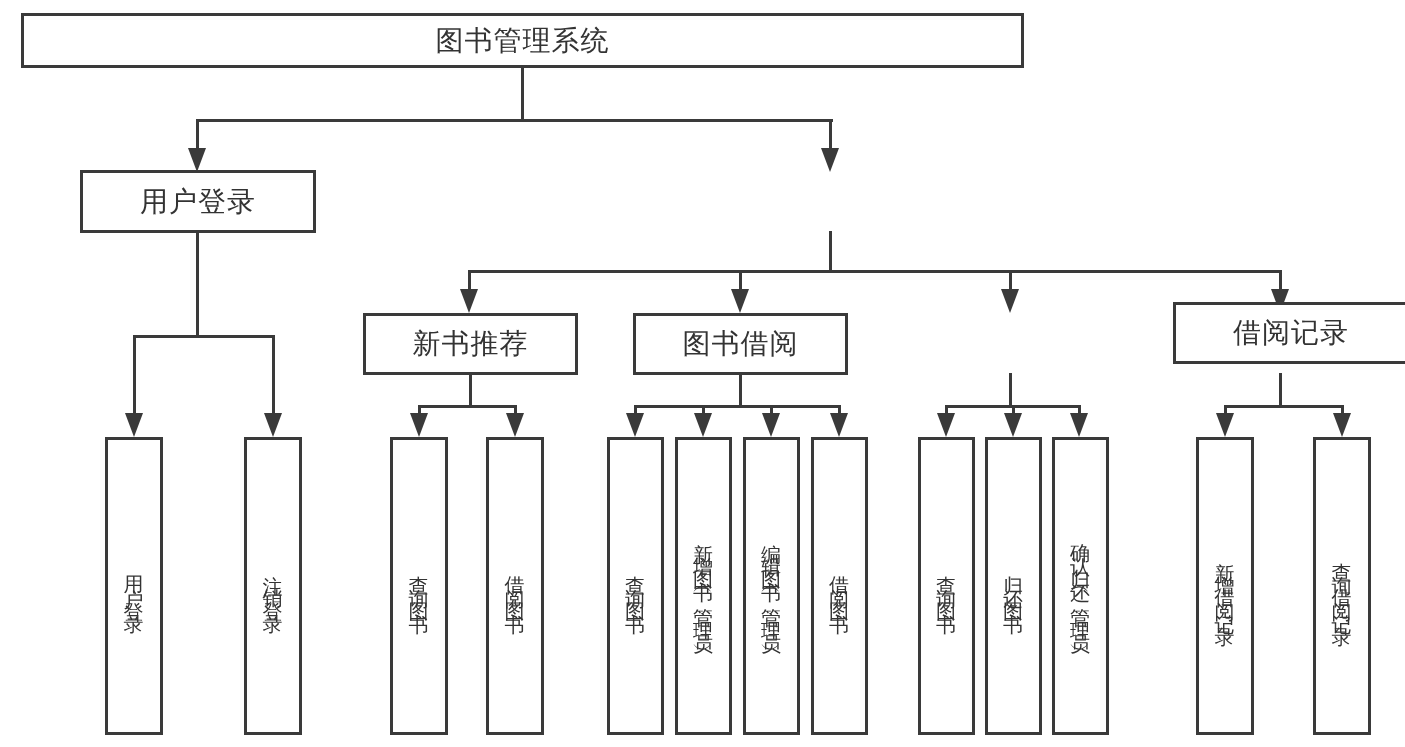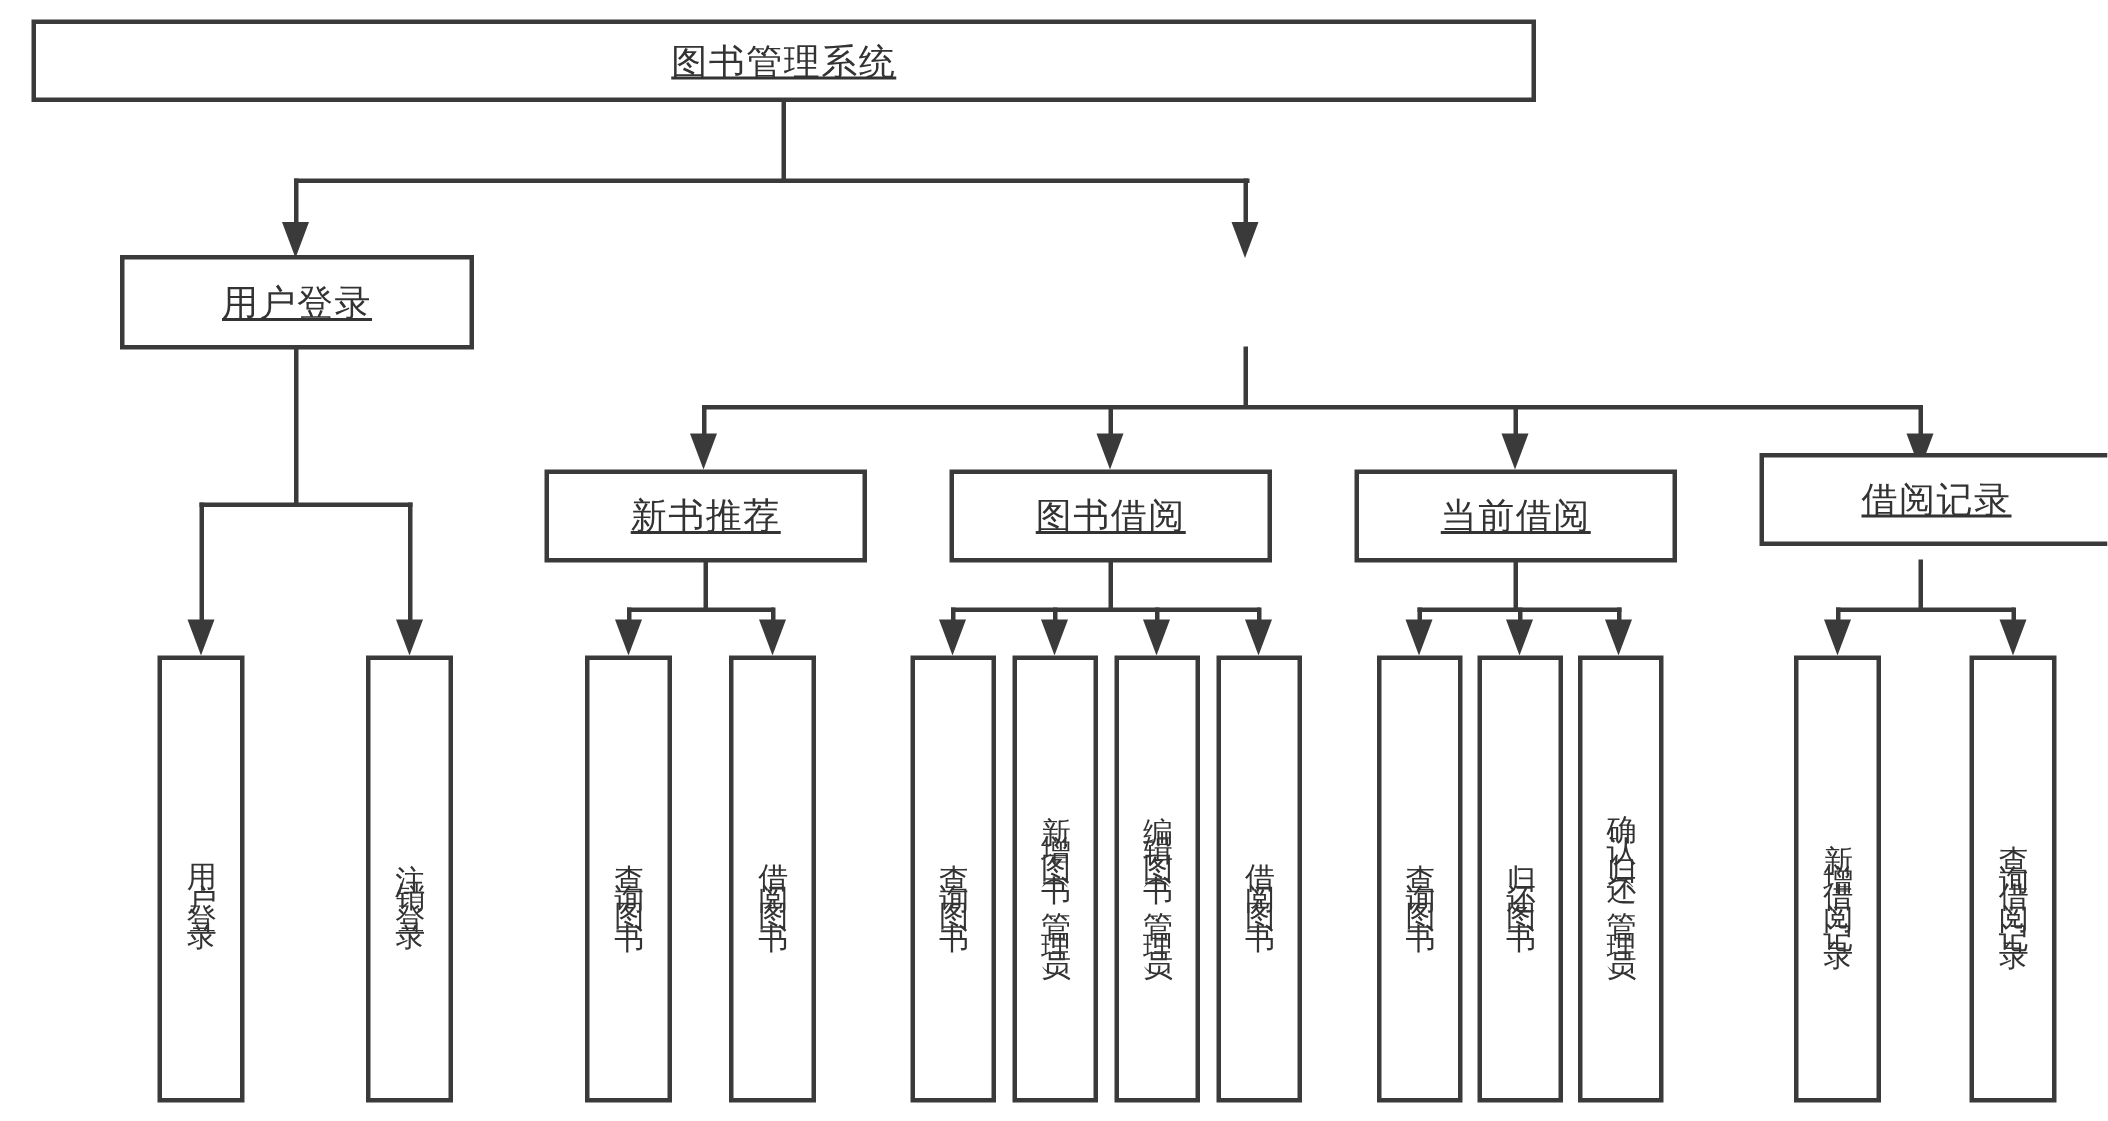--- a/index.html
+++ b/index.html
@@ -15,24 +15,23 @@
   .box {
     position: absolute;
     box-sizing: border-box;
     border: 3px solid #3a3a3a;
     background: #ffffff;
     display: flex;
     align-items: center;
     justify-content: center;
   }
   .box.h span {
-    font-size: 24px;
+    font-size: 28px;
     letter-spacing: 1px;
     white-space: nowrap;
-    text-decoration: underline;
   }
   .box.v span {
     writing-mode: vertical-rl;
     text-orientation: mixed;
     font-size: 20px;
     letter-spacing: 13px;
     line-height: 1;
     white-space: nowrap;
   }
   .line {
@@ -92,23 +91,20 @@
   <div class="line" style="left:1009px; top:270px; width:3px; height:21px"></div>
   <div class="arrow" style="left:1001px; top:289px"></div>
   <div class="line" style="left:1279px; top:270px; width:3px; height:21px"></div>
   <div class="arrow" style="left:1271px; top:289px"></div>
 
   <div class="box h" style="left:363px; top:313px; width:215px; height:62px">
     <span>新书推荐</span>
   </div>
   <div class="box h" style="left:633px; top:313px; width:215px; height:62px">
     <span>图书借阅</span>
-  </div>
-  <div class="box h" style="left:903px; top:313px; width:215px; height:62px">
-    <span>当前借阅</span>
   </div>
   <div class="box h" style="left:1173px; top:302px; width:236px; height:62px">
     <span>借阅记录</span>
   </div>
 
   <div class="line" style="left:469px; top:373px; width:3px; height:34px"></div>
   <div class="line" style="left:418px; top:405px; width:98px; height:3px"></div>
   <div class="line" style="left:418px; top:405px; width:3px; height:10px"></div>
   <div class="arrow" style="left:410px; top:413px"></div>
   <div class="line" style="left:514px; top:405px; width:3px; height:10px"></div>

